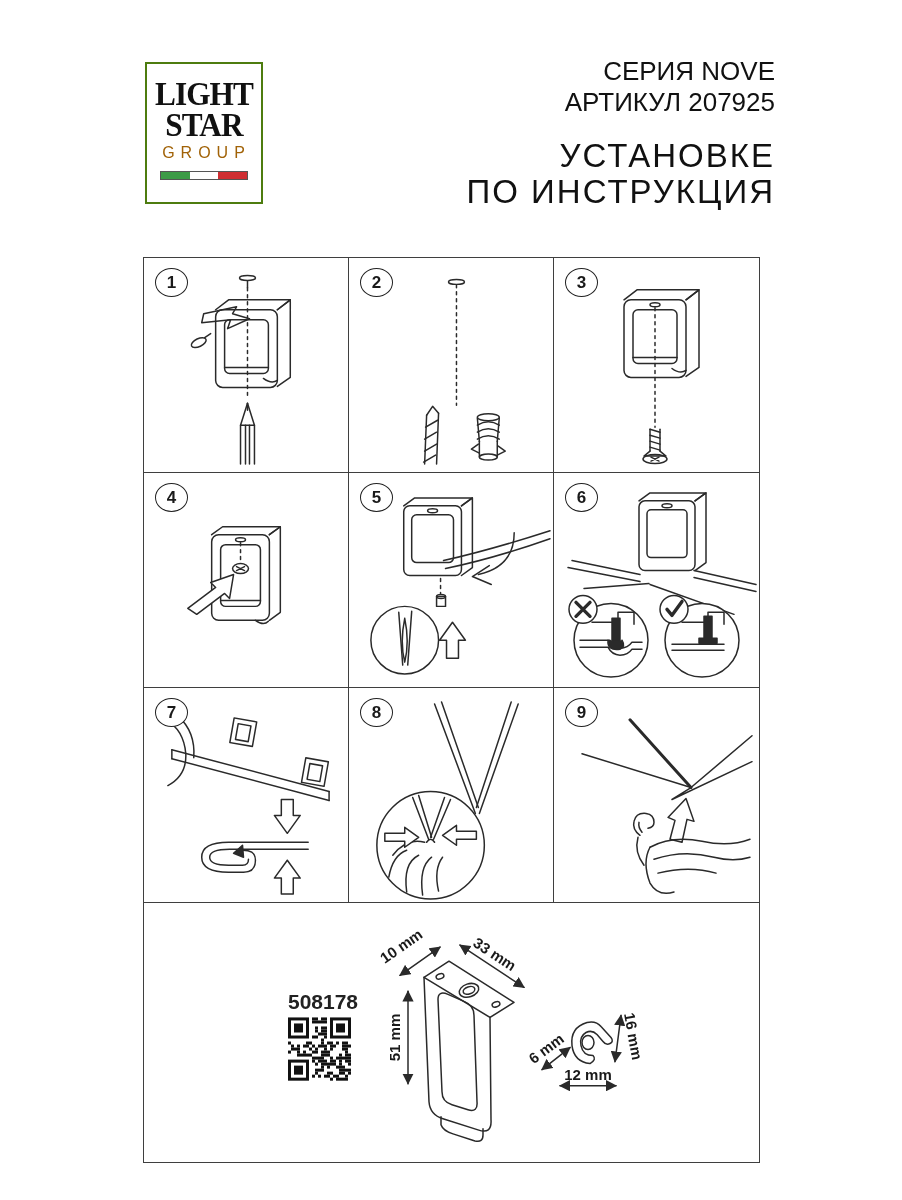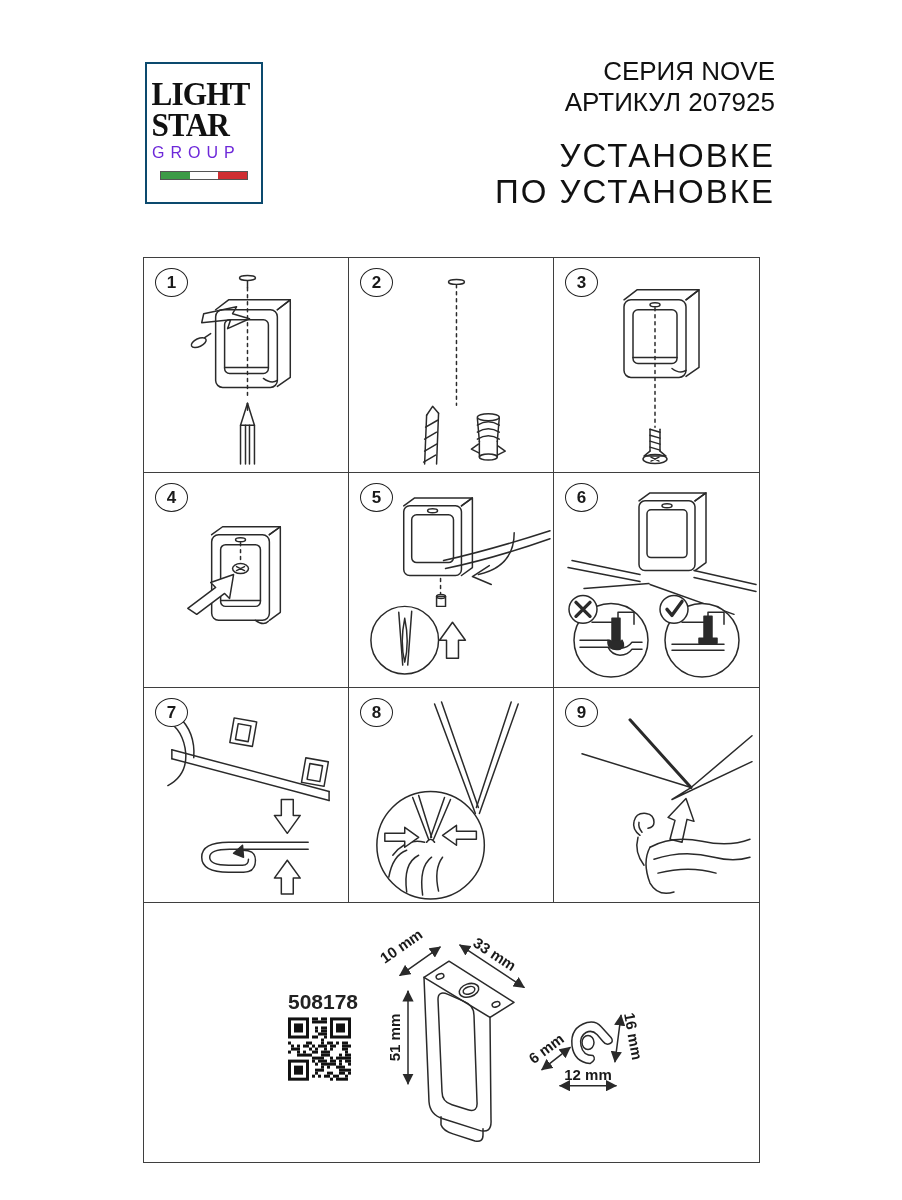--- a/index.html
+++ b/index.html
@@ -1,23 +1,23 @@
 <!DOCTYPE html>
 <html><head>
 <meta charset="utf-8">
 <style>
   html,body{margin:0;padding:0;background:#fff;}
   .sheet{position:relative;width:902px;height:1200px;background:#ffffff;overflow:hidden;
          font-family:"Liberation Sans",sans-serif;color:#1a1a1a;}
   
   .logo-box{position:absolute;left:145px;top:62px;width:118px;height:142px;
-            border:2px solid #0c4a6e;box-sizing:border-box;text-align:left;padding-top:14px;}
+            border:2px solid #4d7c0f;box-sizing:border-box;text-align:center;padding-top:14px;}
   .logo-word{font-family:"Liberation Serif",serif;font-weight:bold;font-size:34px;line-height:31px;
              letter-spacing:-1px;color:#111;transform:scaleX(.92);transform-origin:center;}
-  .logo-group{font-size:16px;letter-spacing:6px;color:#6d28d9;margin-top:4px;margin-left:5px;}
+  .logo-group{font-size:16px;letter-spacing:6px;color:#a16207;margin-top:4px;margin-left:5px;}
   .flag{width:88px;height:9px;margin:9px auto 0;border:1px solid #555;display:flex;box-sizing:border-box;}
   .flag span{flex:1;height:100%;}
   .titles{position:absolute;top:56px;left:372px;width:403px;text-align:right;font-weight:normal;color:#111;}
   .t-small{font-size:26px;line-height:31px;letter-spacing:0px;}
   .t-big{font-size:33px;line-height:36px;letter-spacing:2px;}
   .t-gap{height:20px;}
   
   .grid{position:absolute;left:143px;top:257px;width:617px;height:906px;
         display:grid;grid-template-columns:1fr 1fr 1fr;grid-template-rows:215px 215px 215px 261px;
         border:1px solid #3f3f3f;box-sizing:border-box;}
@@ -49,21 +49,21 @@
       <span style="background:#ffffff"></span>
       <span style="background:#cf2e32"></span>
     </div>
   </div>
 
   <div class="titles">
     <div class="t-small">СЕРИЯ NOVE</div>
     <div class="t-small">АРТИКУЛ 207925</div>
     <div class="t-gap"></div>
     <div class="t-big">УСТАНОВКЕ</div>
-    <div class="t-big">ПО УСТАНОВКЕ</div>
+    <div class="t-big">ПО ИНСТРУКЦИЯ</div>
   </div>
 
   <div class="grid">
 
     <div class="cell">
       <div class="badge">1</div>
       <svg class="art" viewBox="0 0 205 215" preserveAspectRatio="none">
         <g class="ln">
           <ellipse cx="104" cy="20" rx="8" ry="2.5"></ellipse>
           <line x1="104" y1="23" x2="104" y2="30"></line>

